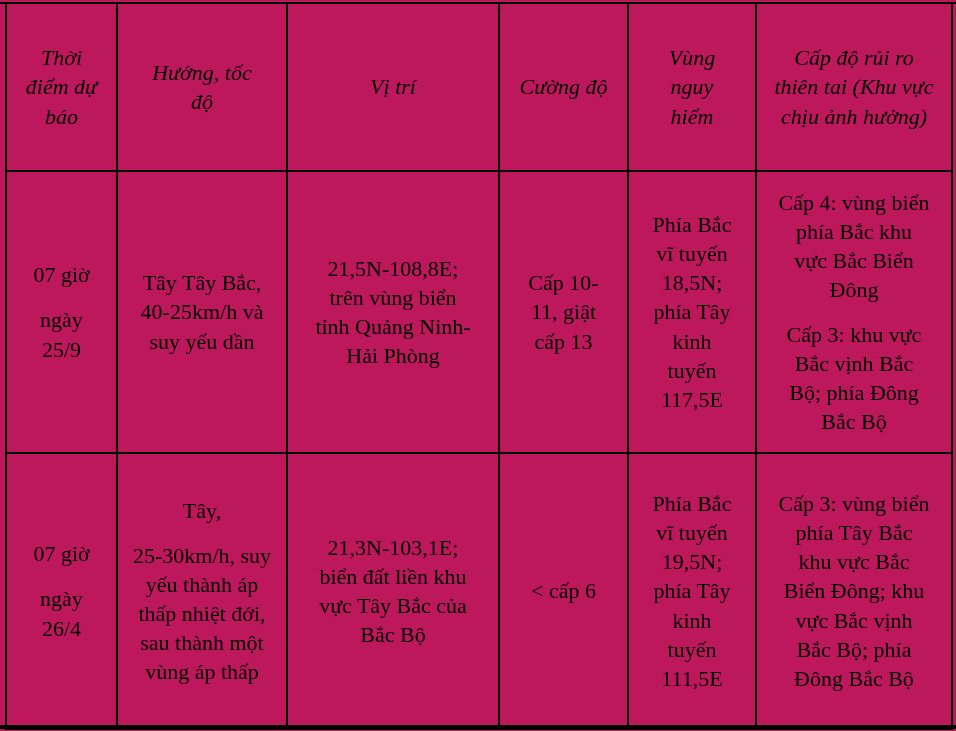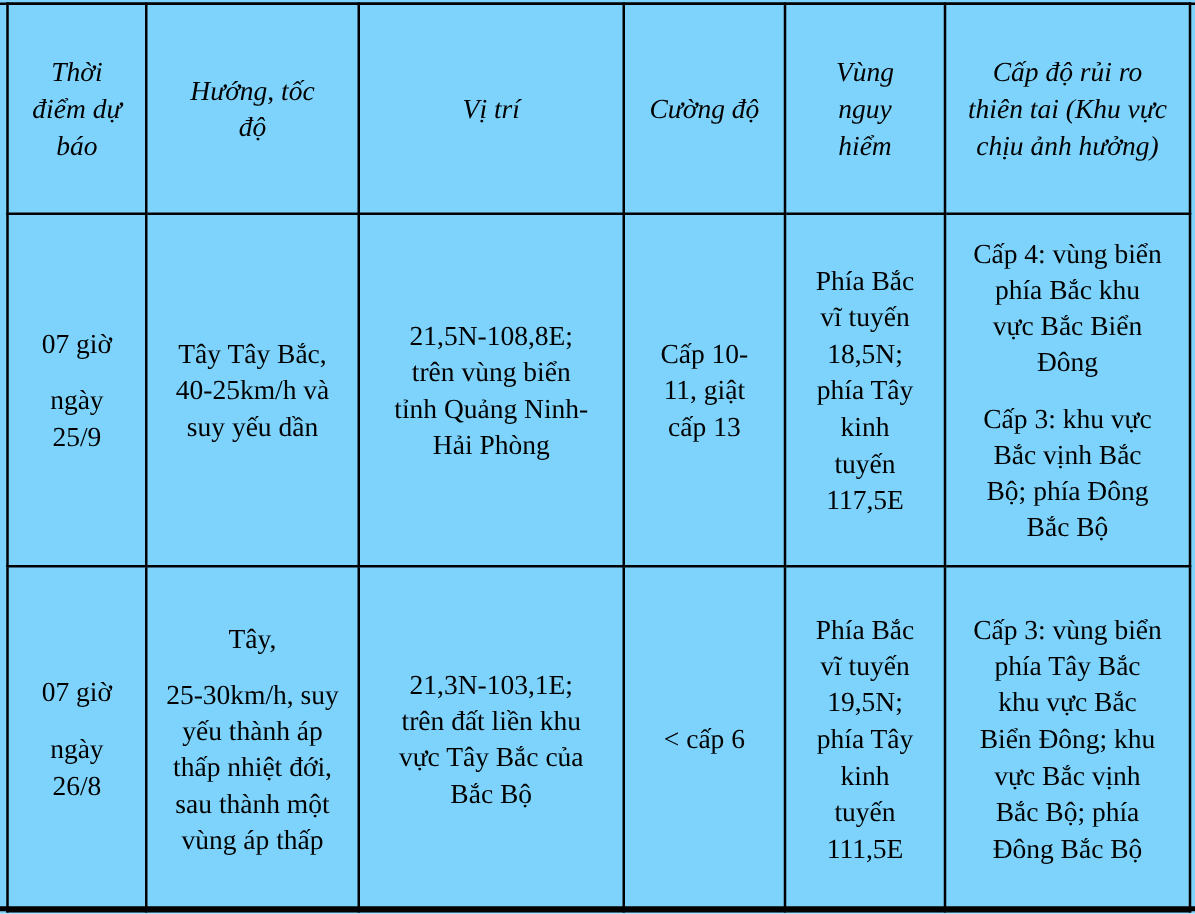--- a/index.html
+++ b/index.html
@@ -1,20 +1,20 @@
 <!DOCTYPE html>
 <html><head>
 <meta charset="utf-8">
 <style>
   html, body { margin: 0; padding: 0; background: #ffffff; }
   .page {
     position: relative;
     width: 956px;
     height: 731px;
-    background: #7dd3fc;
+    background: #be185d;
     color: #000000;
     font-family: "Liberation Serif", "DejaVu Serif", serif;
     overflow: hidden;
   }
   .hrule { position: absolute; left: 0; width: 956px; background: #000000; }
   .hrule.top { top: 2px; height: 2px; }
   .hrule.bottom { top: 725px; height: 4px; }
   table.forecast {
     position: absolute;
     left: 5px;
@@ -95,28 +95,28 @@
             <p>Phía Bắc vĩ tuyến 18,5N; phía Tây kinh tuyến 117,5E</p>
           </td>
           <td class="c6">
             <p><b>Cấp 4:</b> vùng biển phía Bắc khu vực Bắc Biển Đông</p>
             <p><b>Cấp 3:</b> khu vực Bắc vịnh Bắc Bộ; phía Đông Bắc Bộ</p>
           </td>
         </tr>
         <tr class="r2">
           <td class="c1">
             <p>07 giờ</p>
-            <p>ngày 26/8</p>
+            <p>ngày 26/4</p>
           </td>
           <td class="c2">
             <p>Tây,</p>
             <p>25-30km/h, suy yếu thành áp thấp nhiệt đới, sau thành một vùng áp thấp</p>
           </td>
           <td class="c3">
-            <p>21,3N-103,1E; trên đất liền khu vực Tây Bắc của Bắc Bộ</p>
+            <p>21,3N-103,1E; biển đất liền khu vực Tây Bắc của Bắc Bộ</p>
           </td>
           <td class="c4">
             <p>&lt; cấp 6</p>
           </td>
           <td class="c5">
             <p>Phía Bắc vĩ tuyến 19,5N; phía Tây kinh tuyến 111,5E</p>
           </td>
           <td class="c6">
             <p><b>Cấp 3:</b> vùng biển phía Tây Bắc khu vực Bắc Biển Đông; khu vực Bắc vịnh Bắc Bộ; phía Đông Bắc Bộ</p>
           </td>

